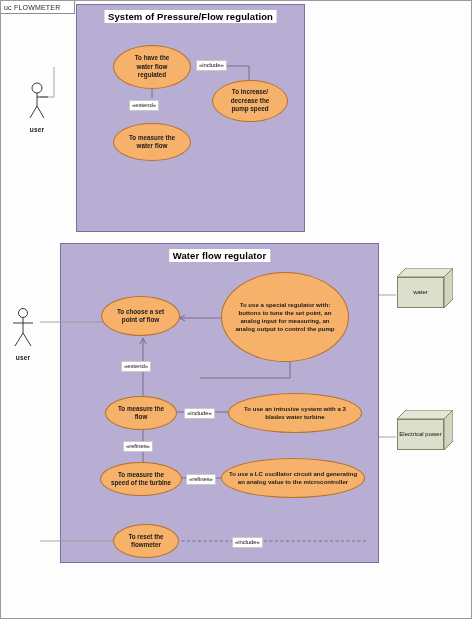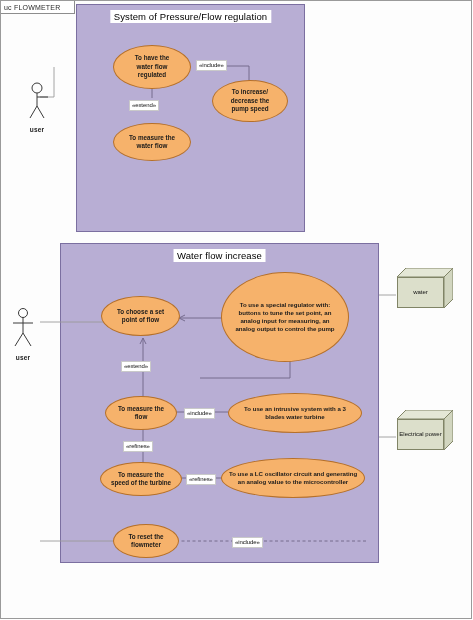--- a/index.html
+++ b/index.html
@@ -68,21 +68,21 @@
     height: 320px;
   }
   .panel-title {
     position: absolute;
     top: 5px;
     left: 50%;
     transform: translateX(-50%);
     background: #ffffff;
     color: #000000;
     font-size: 9.5px;
-    font-weight: normal;
+    font-weight: bold;
     padding: 1px 4px;
     white-space: nowrap;
     letter-spacing: 0.1px;
   }
   
   .usecase {
     position: absolute;
     background: #f6b26b;
     border: 1px solid #b5702a;
     border-radius: 50%;
@@ -183,21 +183,21 @@
 
   <div class="uml-frame">
     <div class="frame-tab">uc FLOWMETER</div>
   </div>
 
   <div class="system-panel" id="panel-top">
     <div class="panel-title">System of Pressure/Flow regulation</div>
   </div>
 
   <div class="system-panel" id="panel-bottom">
-    <div class="panel-title">Water flow increase</div>
+    <div class="panel-title">Water flow regulator</div>
   </div>
 
   <svg class="wires">
 
     <path class="wire-plain" d="M 54 67 L 54 97 L 40 97"></path>
 
     <path class="wire" d="M 249 97 L 249 66 L 218 66"></path>
 
     <path class="wire" d="M 152 88 L 152 98"></path>
 

